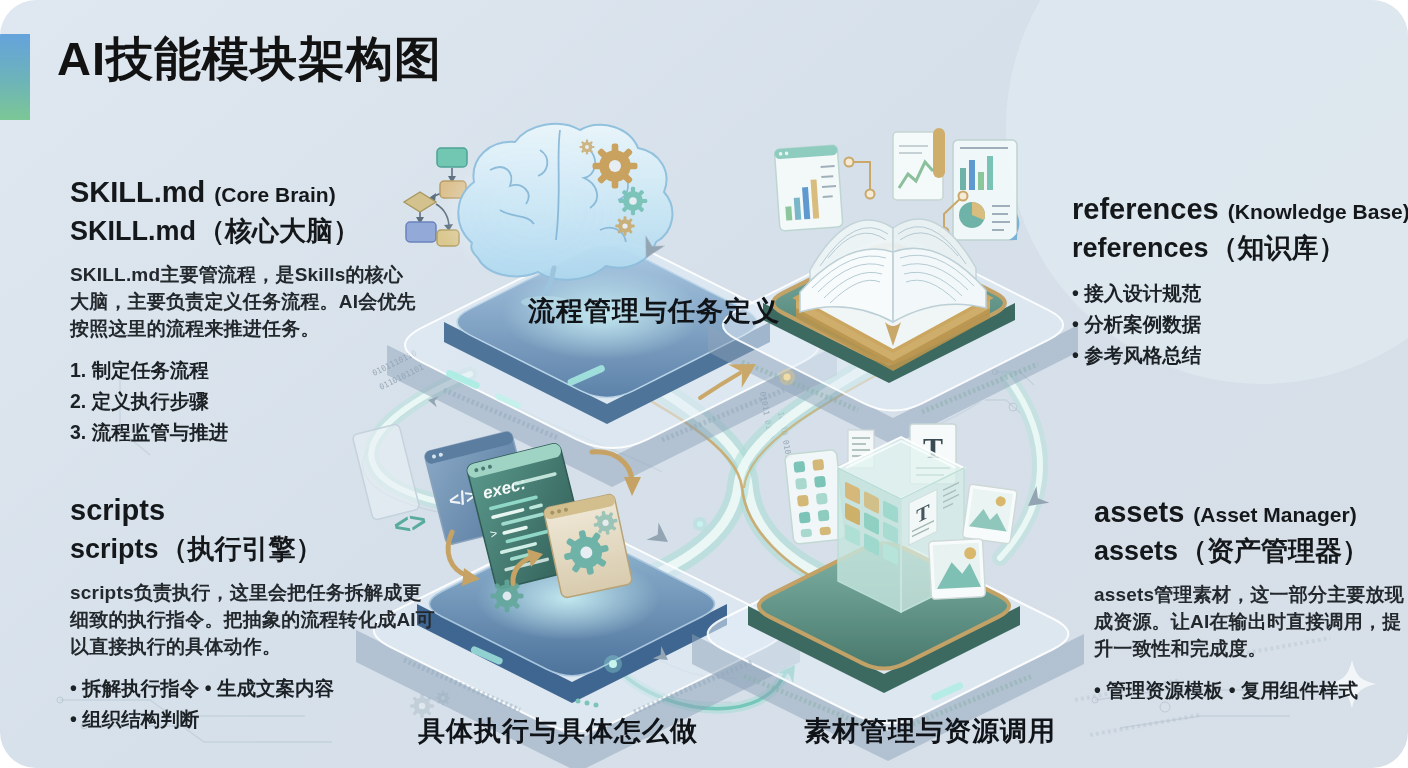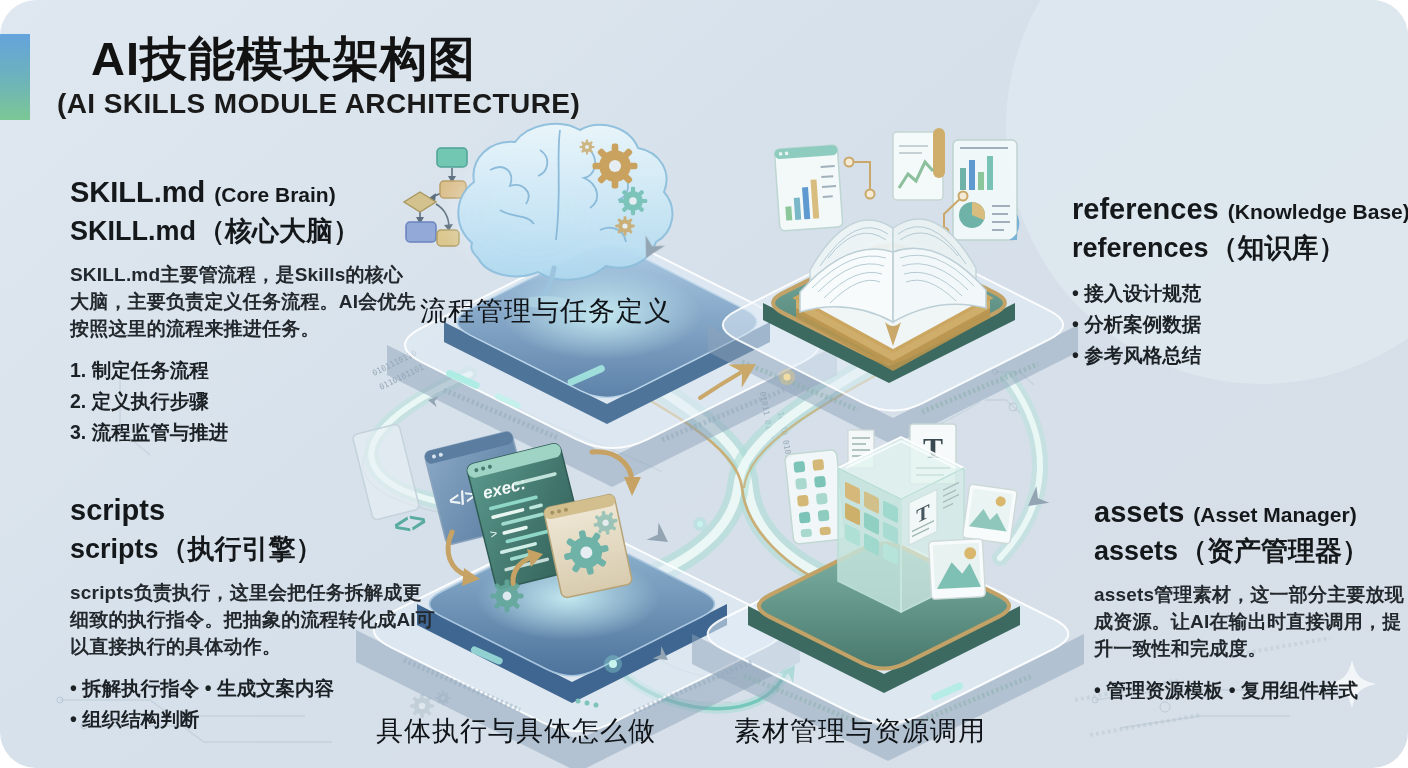--- a/index.html
+++ b/index.html
@@ -3,34 +3,34 @@
 <meta charset="utf-8">
 <style>
   html,body{margin:0;padding:0;background:#ffffff;}
   body{font-family:"Liberation Sans","DejaVu Sans",sans-serif;}
   .canvas{position:relative;width:1408px;height:768px;border-radius:36px;overflow:hidden;
           background:linear-gradient(140deg,#dfe8f0 0%,#d6e0ea 45%,#d7dfe8 100%);}
   .canvas svg{position:absolute;left:0;top:0;z-index:1;}
   .grad-square{position:absolute;left:0;top:34px;width:30px;height:86px;z-index:2;
                background:linear-gradient(180deg,#64a3dc 0%,#6db4b9 55%,#7cc795 100%);}
   .title{position:absolute;left:57px;top:28px;font-size:47px;font-weight:900;color:#121212;
-         letter-spacing:1px;z-index:2;margin-left:34px;}
+         letter-spacing:1px;z-index:2;}
   .subtitle{position:absolute;left:57px;top:88px;font-size:28px;font-weight:600;color:#1a1a1a;
             letter-spacing:.4px;z-index:2;}
   .block{position:absolute;z-index:2;color:#1e2328;margin-left:13px;}
   .b-line1{display:flex;align-items:baseline;gap:9px;font-size:29px;font-weight:800;color:#15181b;}
   .b-line1 .tag{font-size:21px;font-weight:600;}
   .b-line2{display:flex;align-items:baseline;gap:2px;font-size:27px;font-weight:800;margin-top:4px;color:#15181b;}
   .b-desc{font-size:19px;font-weight:600;line-height:1.42;margin-top:13px;color:#23282d;letter-spacing:.2px;}
   .b-items{margin-top:12px;font-size:19.5px;font-weight:700;line-height:1.58;color:#1c2125;}
   .blk-tl{left:57px;top:176px;width:352px;}
   .blk-tr{left:1059px;top:193px;width:348px;}
   .blk-bl{left:57px;top:494px;width:366px;}
   .blk-br{left:1081px;top:496px;width:324px;}
-  .plabel{position:absolute;font-size:27px;font-weight:400;color:#101418;text-align:left;z-index:3;letter-spacing:1px;}
+  .plabel{position:absolute;font-size:27px;font-weight:700;color:#101418;text-align:right;z-index:3;letter-spacing:1px;}
   .pl-skill{left:420px;top:293px;width:360px;}
   .pl-scripts{left:376px;top:713px;width:322px;}
   .pl-assets{left:734px;top:713px;width:322px;}
 </style>
 </head>
 <body>
 
 <div class="canvas">
 
 <svg width="1408" height="768" viewBox="0 0 1408 768">
@@ -496,21 +496,20 @@
       <circle cx="578" cy="701" r="2.5"></circle>
           <circle cx="587" cy="703" r="2.5"></circle>
           <circle cx="596" cy="705" r="2.5"></circle>
     </g>
     <path d="M 1352 660 C 1356 676 1360 680 1376 684 C 1360 688 1356 692 1352 708 C 1348 692 1344 688 1328 684 C 1344 680 1348 676 1352 660 Z" fill="#f3f7fa" opacity="0.95"></path>
   </g>
 </svg>
 
 <div class="grad-square"></div>
 <div class="title">AI技能模块架构图</div>
-<div class="subtitle">(AI SKILLS MODULE ARCHITECTURE)</div>
 
 <div class="block blk-tl">
   <div class="b-line1">
     <span>SKILL.md</span>
     <span class="tag">(Core Brain)</span>
   </div>
   <div class="b-line2">
     <span>SKILL.md</span>
     <span>（核心大脑）</span>
   </div>

